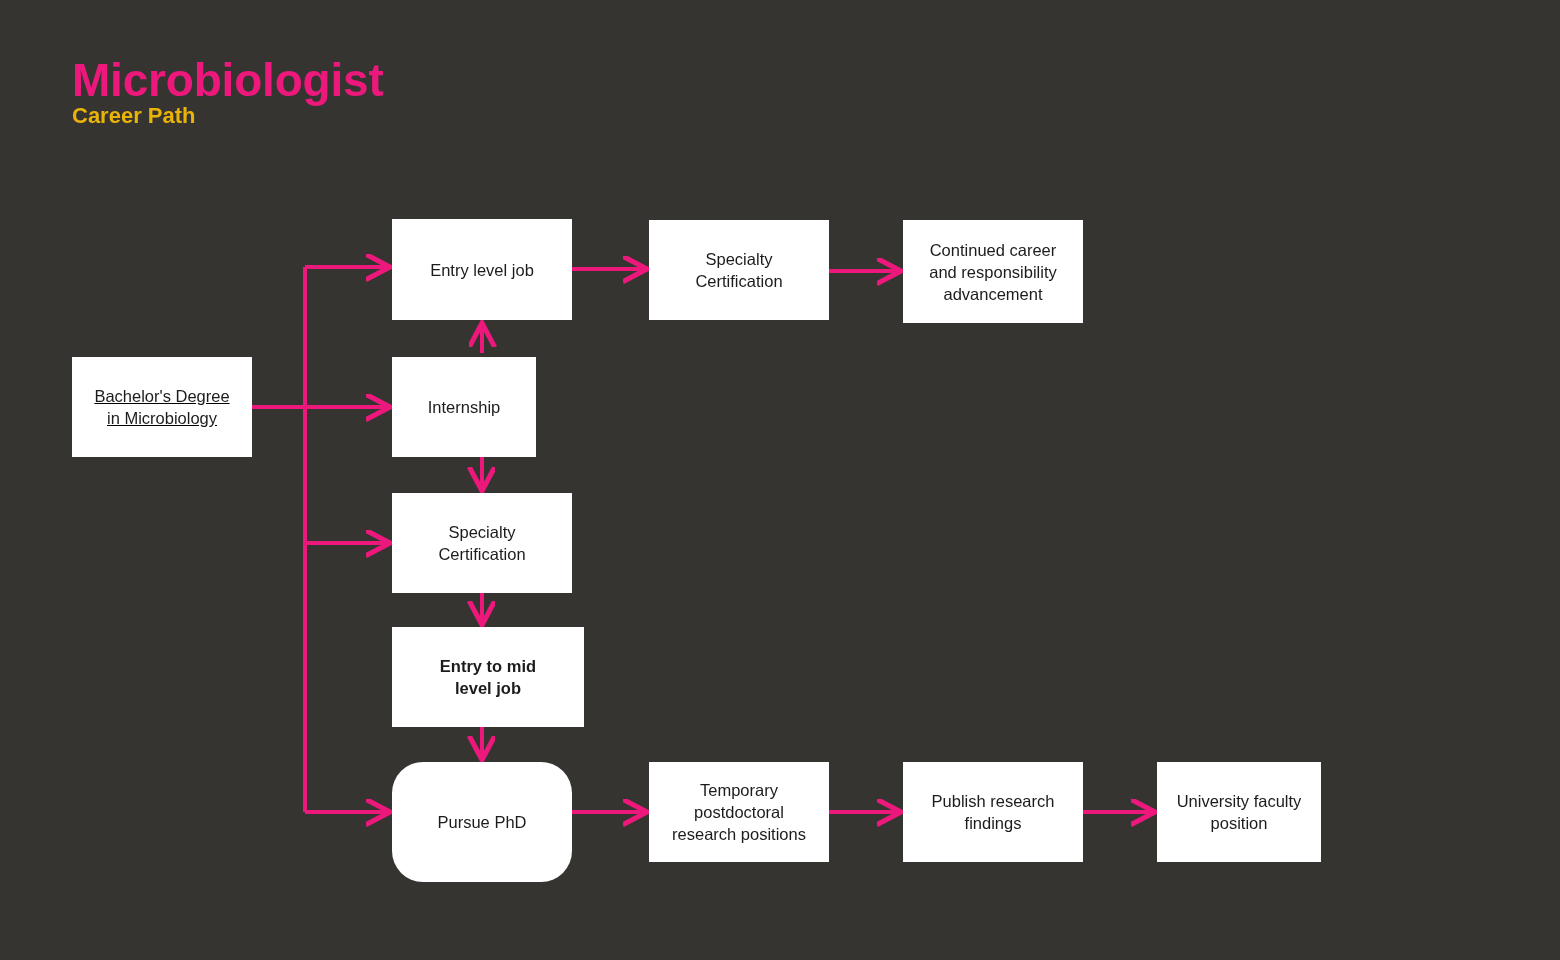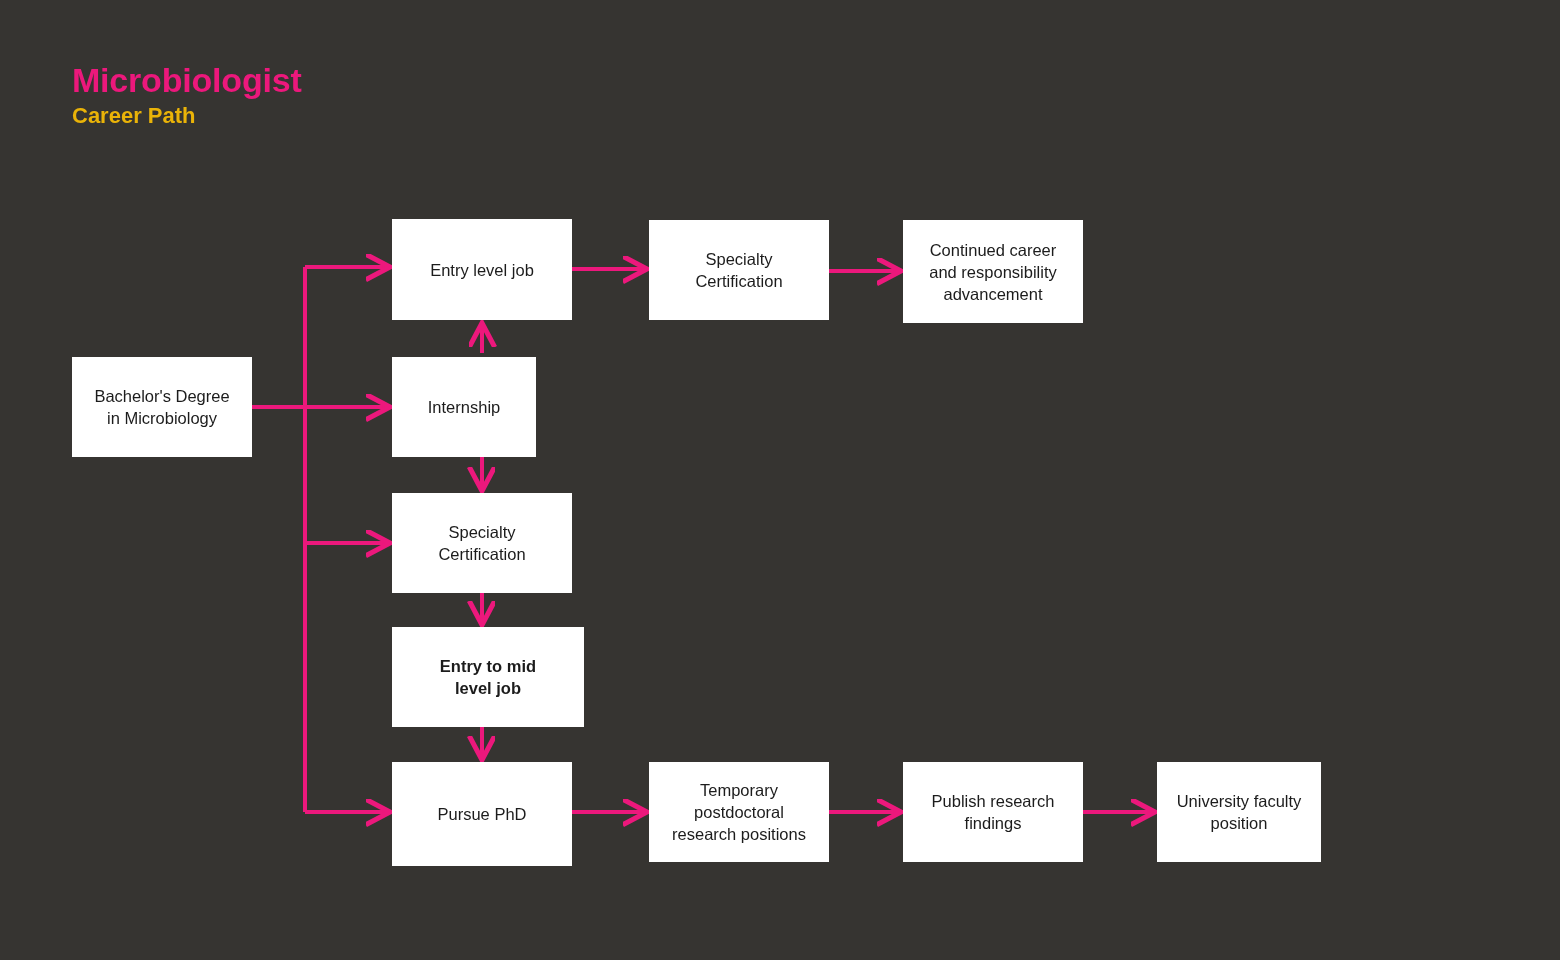--- a/index.html
+++ b/index.html
@@ -18,21 +18,21 @@
     width: 1560px;
     height: 960px;
   }
   
   #title-block {
     position: absolute;
     left: 72px;
     top: 60px;
   }
   #page-title {
-    font-size: 34px;
+    font-size: 46px;
     font-weight: bold;
     color: #EC187C;
     letter-spacing: -0.2px;
     line-height: 40px;
     white-space: nowrap;
   }
   #page-subtitle {
     font-size: 22px;
     font-weight: bold;
     color: #eab308;
@@ -109,21 +109,21 @@
       <path d="M829,271 L899,271" marker-end="url(#ah)"></path>
 
       <path d="M572,812 L645,812" marker-end="url(#ah)"></path>
 
       <path d="M829,812 L899,812" marker-end="url(#ah)"></path>
 
       <path d="M1083,812 L1153,812" marker-end="url(#ah)"></path>
     </g>
   </svg>
 
-  <div class="node" style="left:72px; top:357px; width:180px; height:100px;">
+  <div class="node" style="left:72px; top:357px; width:180px; height:100px;text-decoration:underline;">
     <span class="node-label">Bachelor's Degree
 in Microbiology</span>
   </div>
 
   <div class="node" style="left:392px; top:219px; width:180px; height:101px;">
     <span class="node-label">Entry level job</span>
   </div>
 
   <div class="node" style="left:392px; top:357px; width:144px; height:100px;">
     <span class="node-label">Internship</span>
@@ -132,21 +132,21 @@
   <div class="node" style="left:392px; top:493px; width:180px; height:100px;">
     <span class="node-label">Specialty
 Certification</span>
   </div>
 
   <div class="node" style="left:392px; top:627px; width:192px; height:100px;font-weight:bold;">
     <span class="node-label">Entry to mid
 level job</span>
   </div>
 
-  <div class="node" style="left:392px; top:762px; width:180px; height:104px;">
+  <div class="node" style="left:392px; top:762px; width:180px; height:120px;border-radius:31px;">
     <span class="node-label">Pursue PhD</span>
   </div>
 
   <div class="node" style="left:649px; top:220px; width:180px; height:100px;">
     <span class="node-label">Specialty
 Certification</span>
   </div>
 
   <div class="node" style="left:903px; top:220px; width:180px; height:103px;">
     <span class="node-label">Continued career

